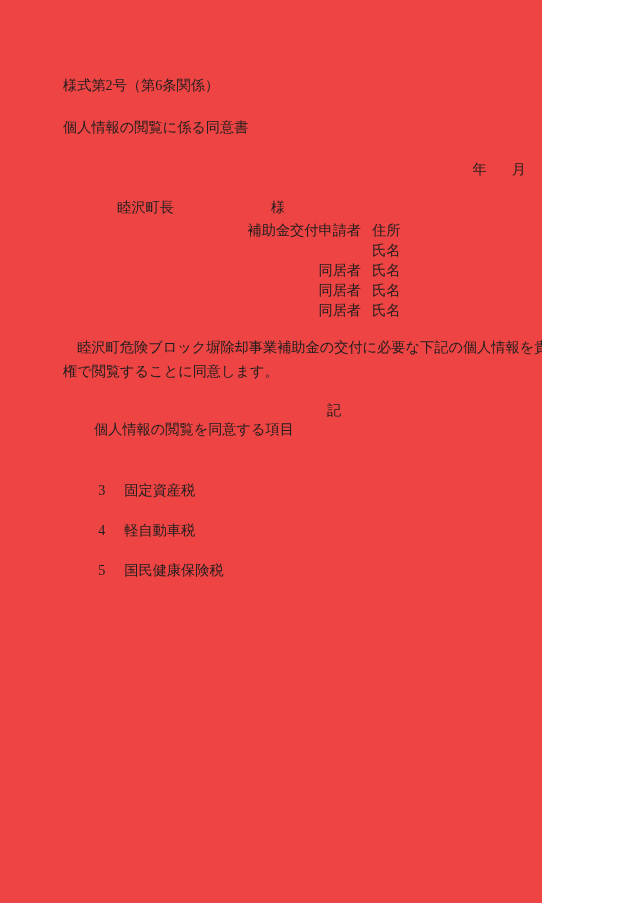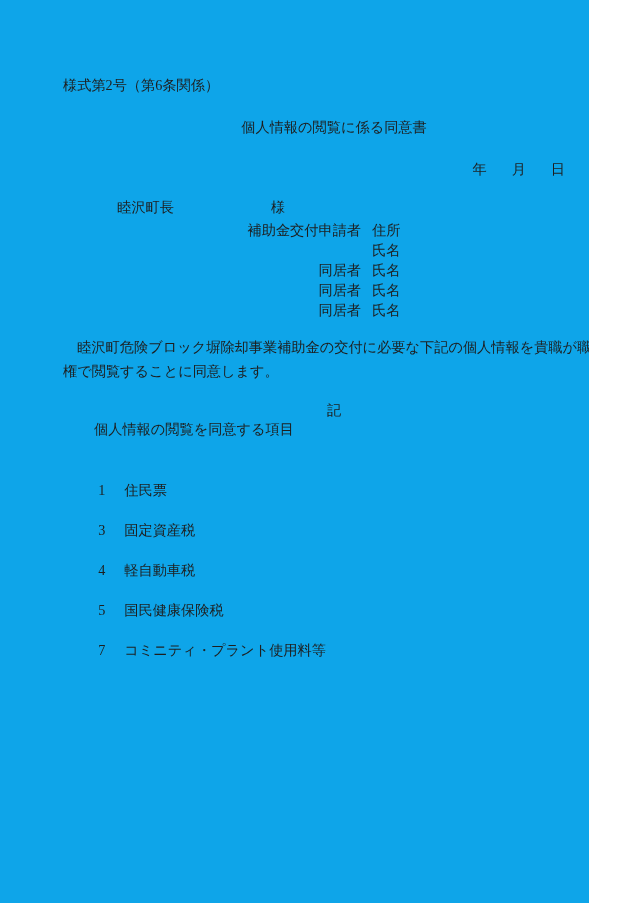--- a/index.html
+++ b/index.html
@@ -2,38 +2,38 @@
 <html lang="ja"><head>
 <meta charset="utf-8">
 <style>
   html, body {
     margin: 0;
     padding: 0;
     background: #ffffff;
   }
   .page {
     position: relative;
-    width: 589px;
+    width: 542px;
     height: 903px;
-    background: #0ea5e9;
+    background: #ef4444;
     font-family: "Liberation Serif", "DejaVu Serif", serif;
     color: #1e1e1e;
     font-size: 14.2px;
     overflow: hidden;
     text-decoration: underline;
   }
   .line {
     position: absolute;
     left: 63px;
     width: 542px;
     line-height: 20px;
     white-space: pre;
   }
   .form-number-line { top: 75px; }
-  .title-line { top: 117px; text-align: center; }
+  .title-line { top: 117px; text-align: left; }
   .date-line {
     top: 139px;
     text-align: right;
     padding-right: 40px;
     box-sizing: border-box;
   }
   .date-gap { margin-left: 25px; }
   .addressee-line { top: 177px; padding-left: 40px; box-sizing: border-box; }
   .honorific { margin-left: 97px; }
 
@@ -104,29 +104,23 @@
   </div>
 
   <div class="body-paragraph">　睦沢町危険ブロック塀除却事業補助金の交付に必要な下記の個人情報を貴職が職権で閲覧することに同意します。</div>
 
   <div class="line record-line">記</div>
 
   <div class="line list-heading-line">個人情報の閲覧を同意する項目</div>
 
   <div class="items-block">
     <div class="item-row">
-      <span class="item-number">1</span><span>住民票</span>
-    </div>
-    <div class="item-row">
       <span class="item-number">3</span><span>固定資産税</span>
     </div>
     <div class="item-row">
       <span class="item-number">4</span><span>軽自動車税</span>
     </div>
     <div class="item-row">
       <span class="item-number">5</span><span>国民健康保険税</span>
     </div>
-    <div class="item-row">
-      <span class="item-number">7</span><span>コミニティ・プラント使用料等</span>
-    </div>
   </div>
 
 </div>
 
 </body></html>

